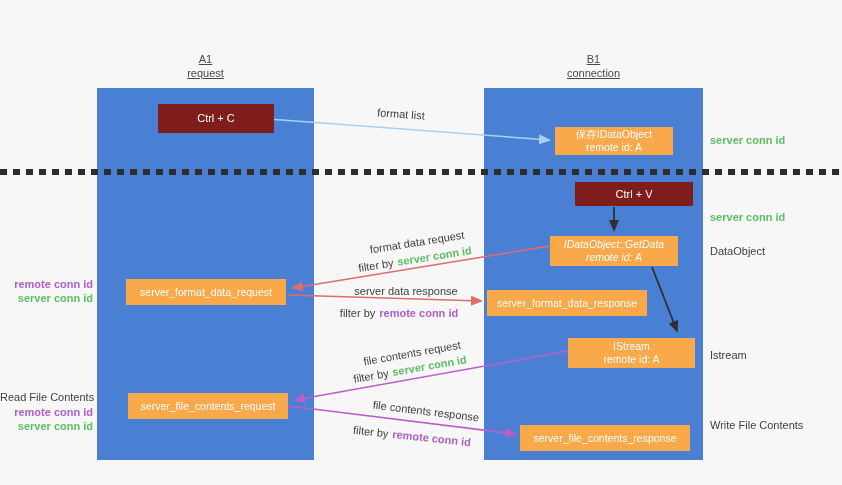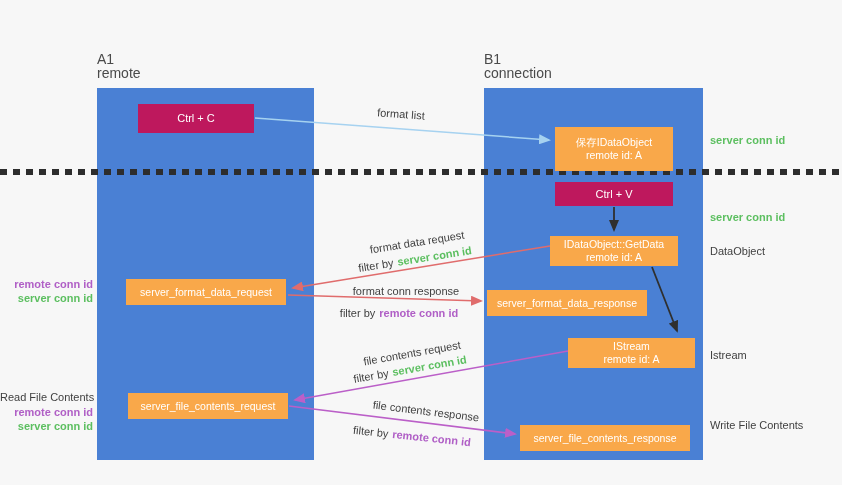--- a/index.html
+++ b/index.html
@@ -10,38 +10,38 @@
     color:#3f3f3f;
   }
   .abs{position:absolute;}
   .title{
     left:321px;top:8px;width:200px;text-align:center;
     font-size:15px;line-height:19px;color:#3c3c3c;letter-spacing:.3px;
   }
   .col{background:#4a80d4;z-index:1;}
   .col-left{left:97px;top:88px;width:217px;height:372px;}
   .col-right{left:484px;top:88px;width:219px;height:372px;}
-  .col-header{top:52px;text-align:left;font-size:14px;line-height:14px;color:#4a4a4a;z-index:2;}
+  .col-header{top:52px;text-align:center;font-size:11px;line-height:14px;color:#4a4a4a;z-index:2;text-decoration:underline;}
   .hdr-left{left:97px;width:217px;}
   .hdr-right{left:484px;width:219px;}
   .divider{
     left:0;top:169px;width:842px;height:6px;z-index:2;
     background:repeating-linear-gradient(90deg,#2d2d2d 0 7px,transparent 7px 13px);
   }
   .arrows{left:0;top:0;width:842px;height:485px;z-index:3;}
   .node{
     z-index:4;display:flex;flex-direction:column;align-items:center;justify-content:center;
     color:#fff;font-size:10.5px;line-height:13px;text-align:center;white-space:nowrap;
   }
-  .green{background:#be185d;}
+  .green{background:#7f1d1d;margin-left:20px;}
   .orange{background:#f9a84a;}
   .n-ctrlc{left:138px;top:104px;width:116px;height:29px;font-size:11px;}
-  .n-save{left:555px;top:127px;width:118px;height:44px;}
+  .n-save{left:555px;top:127px;width:118px;height:28px;}
   .n-ctrlv{left:555px;top:182px;width:118px;height:24px;font-size:11px;}
-  .n-getdata{left:550px;top:236px;width:128px;height:30px;}
+  .n-getdata{left:550px;top:236px;width:128px;height:30px;font-style:italic;}
   .n-fmtreq{left:126px;top:279px;width:160px;height:26px;}
   .n-fmtresp{left:487px;top:290px;width:160px;height:26px;}
   .n-istream{left:568px;top:338px;width:127px;height:30px;}
   .n-filereq{left:128px;top:393px;width:160px;height:26px;}
   .n-fileresp{left:520px;top:425px;width:170px;height:26px;}
   .lbl{z-index:5;font-size:11px;line-height:14px;white-space:nowrap;}
   .lbl-c{text-align:center;}
   .lbl-r{left:0;width:93px;text-align:right;}
   .lbl-l{left:710px;}
   .tg{color:#5cbf60;font-weight:bold;}
@@ -54,21 +54,21 @@
   .rot-p6{transform:rotate(6deg);}
 </style>
 </head>
 <body>
 
 <div class="stage">
 
 
   <div class="abs col-header hdr-left">
     <div>A1</div>
-    <div>remote</div>
+    <div>request</div>
   </div>
   <div class="abs col-header hdr-right">
     <div>B1</div>
     <div>connection</div>
   </div>
 
   <div class="abs col col-left"></div>
   <div class="abs col col-right"></div>
 
   <div class="abs divider"></div>
@@ -128,21 +128,21 @@
     <div>server_file_contents_response</div>
   </div>
 
   <div class="abs lbl lbl-c rot-fl" style="left:356px;top:107px;width:90px;">format list</div>
 
   <div class="abs lbl lbl-c rot-m9" style="left:347px;top:235px;width:140px;">format data request</div>
   <div class="abs lbl lbl-c rot-m9" style="left:335px;top:252px;width:160px;">
     <span>filter by</span><span class="tg filter-val">server conn id</span>
   </div>
 
-  <div class="abs lbl lbl-c" style="left:336px;top:284px;width:140px;">format conn response</div>
+  <div class="abs lbl lbl-c" style="left:336px;top:284px;width:140px;">server data response</div>
   <div class="abs lbl lbl-c" style="left:319px;top:306px;width:160px;">
     <span>filter by</span><span class="tp filter-val">remote conn id</span>
   </div>
 
   <div class="abs lbl lbl-c rot-m10" style="left:342px;top:346px;width:140px;">file contents request</div>
   <div class="abs lbl lbl-c rot-m10" style="left:330px;top:362px;width:160px;">
     <span>filter by</span><span class="tg filter-val">server conn id</span>
   </div>
 
   <div class="abs lbl lbl-c rot-p7" style="left:356px;top:404px;width:140px;">file contents response</div>

